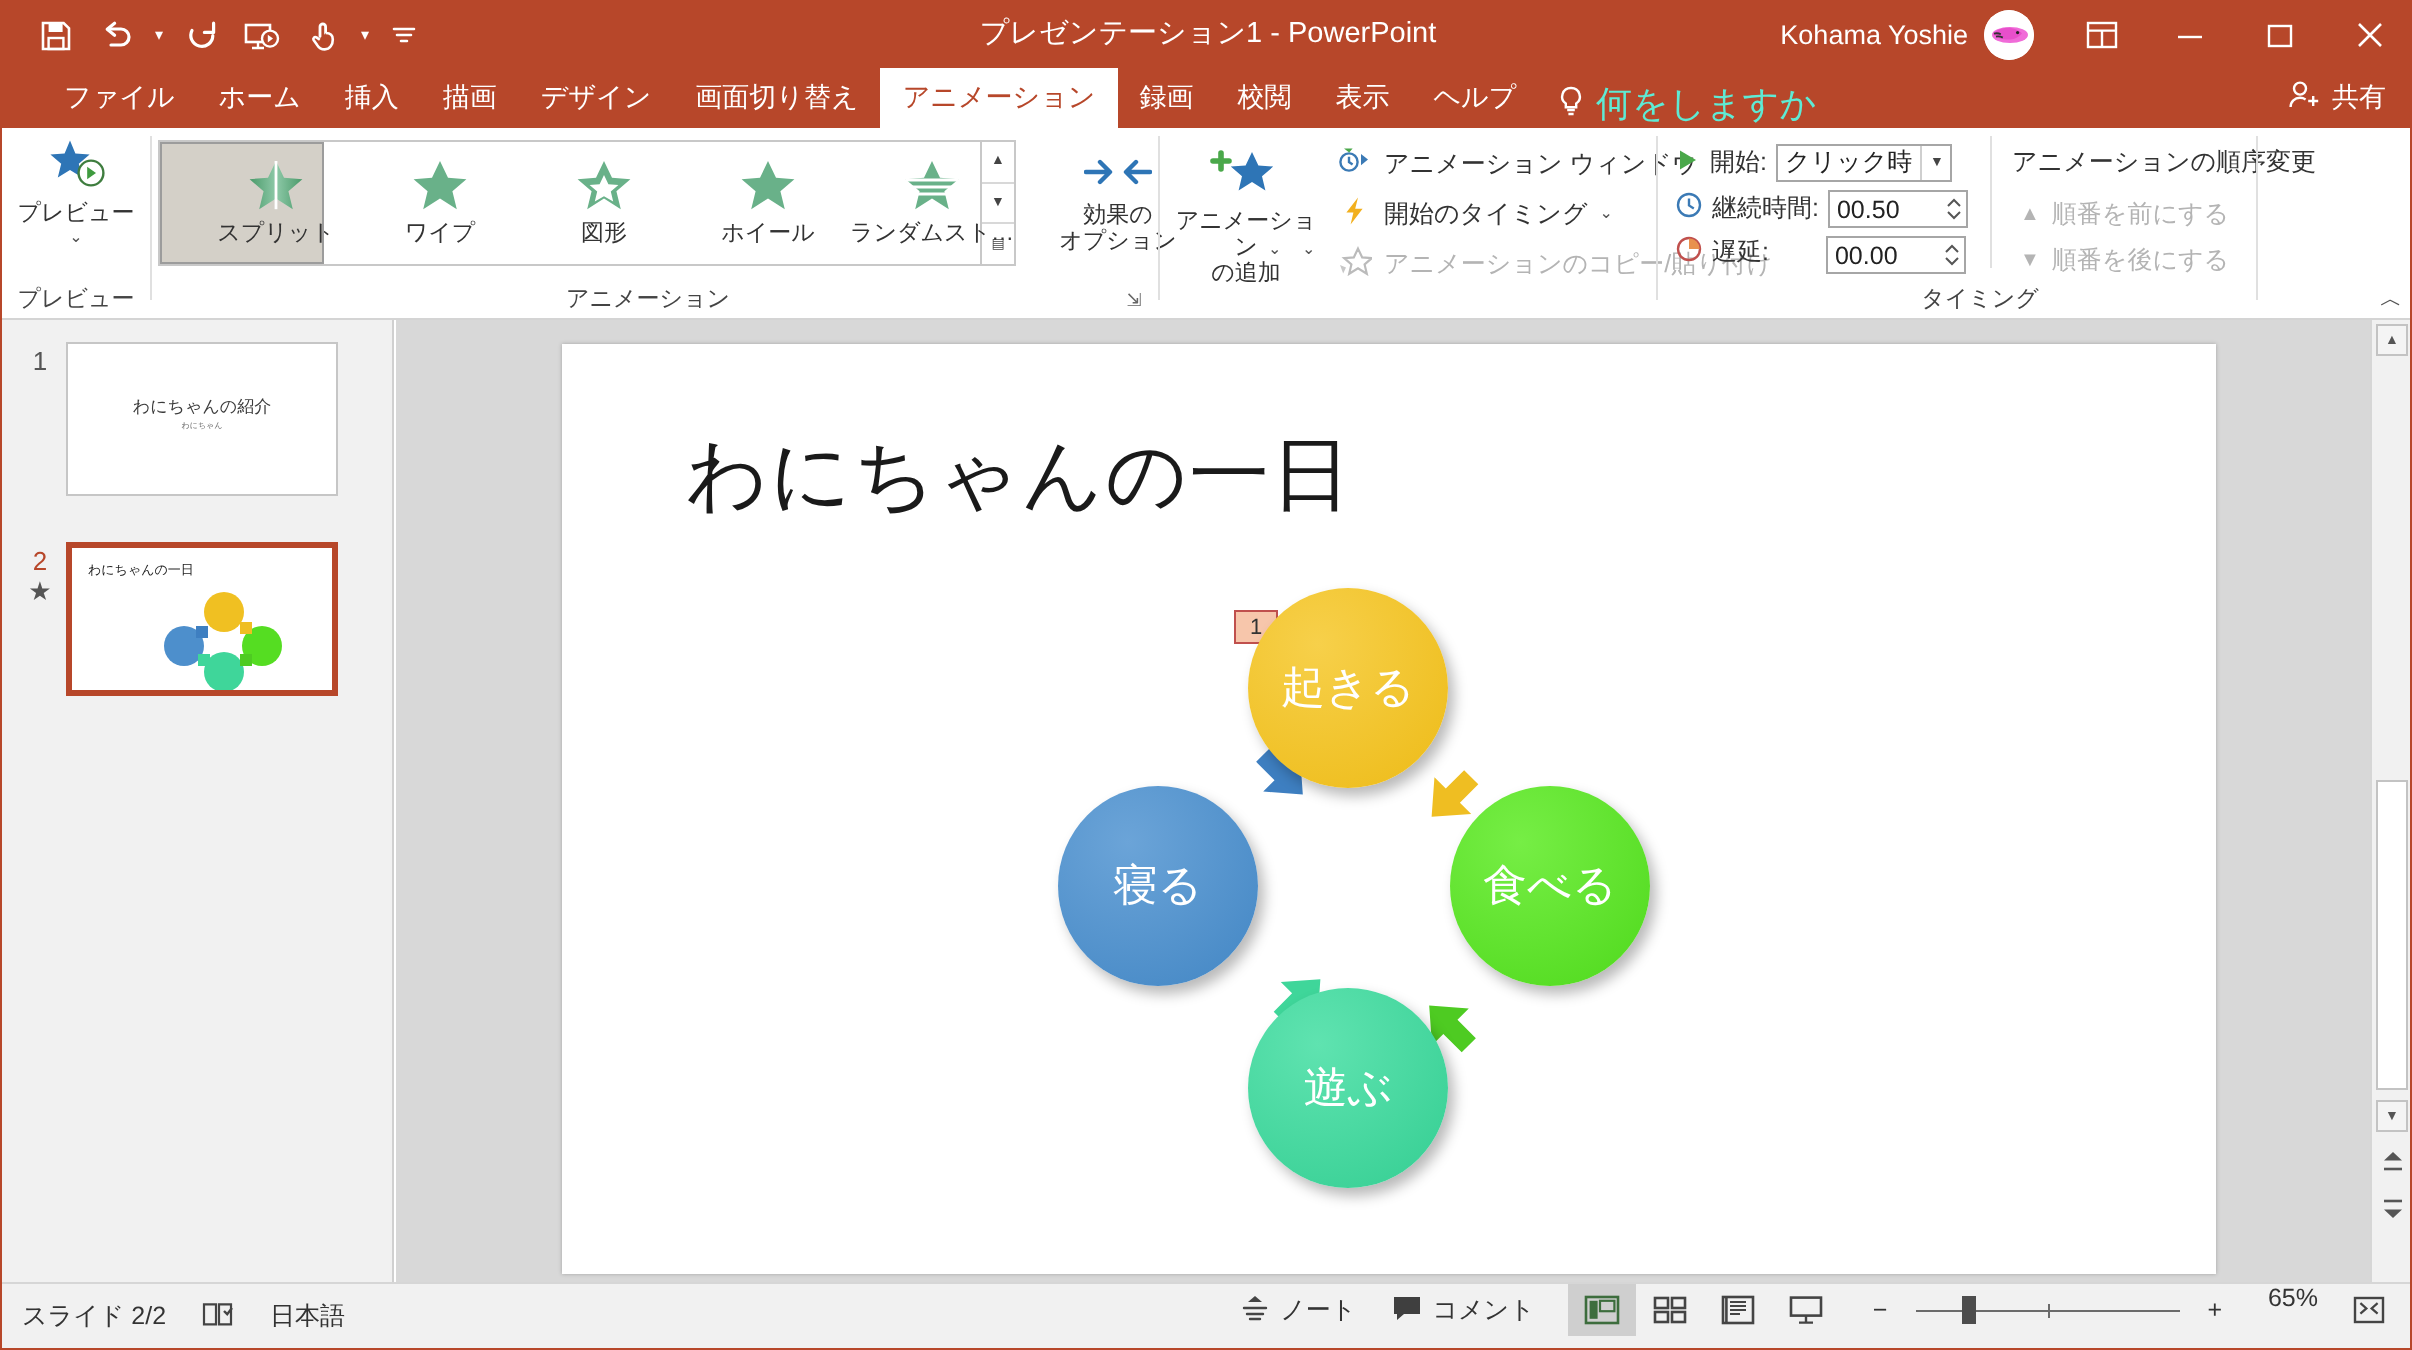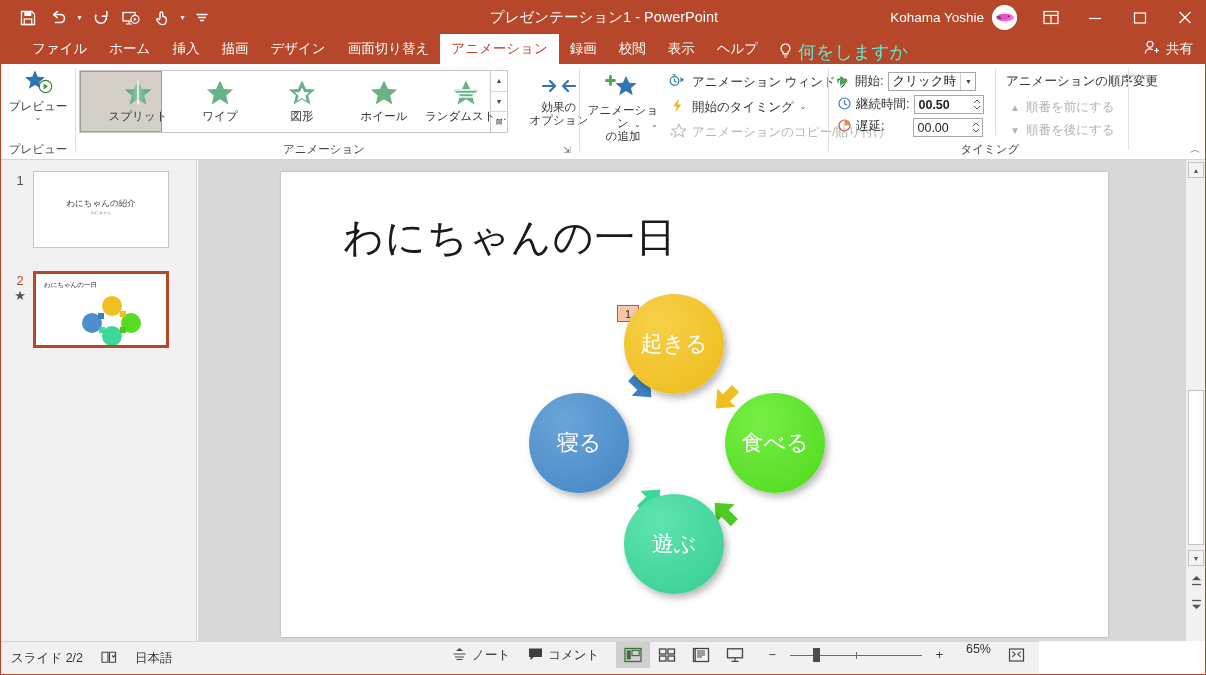--- a/index.html
+++ b/index.html
@@ -125,21 +125,21 @@
             background:#f1f1f1; border-left:1px solid #d6d6d6; }
   .vs-btn{ position:absolute; left:2px; width:16px; height:16px; border:1px solid #c3c3c3;
            background:#f4f4f4; display:flex; align-items:center; justify-content:center;
            font-size:7px; color:#555; }
   .vs-thumb{ position:absolute; left:2px; width:16px; background:#fff;
              border:1px solid #c3c3c3; }
   .vs-plain{ position:absolute; left:2px; width:16px; height:16px; display:flex;
              align-items:center; justify-content:center; font-size:8px; color:#555; }
 
   
-  .status{ position:absolute; left:0; bottom:0; width:1038px; height:33px;
+  .status{ position:absolute; left:0; bottom:0; width:1206px; height:33px;
            background:#f1f1f1; border-top:1px solid #d6d6d6; font-size:12.5px; color:#333; }
   .st-left{ position:absolute; left:10px; top:0; height:32px; display:flex;
             align-items:center; gap:18px; }
   .st-right{ position:absolute; right:6px; top:0; height:32px; display:flex;
              align-items:flex-start; gap:0px; }
   .st-item{ display:flex; align-items:center; gap:5px; padding:0 9px; height:26px; }
   .viewbtn{ width:34px; height:26px; display:flex; align-items:center; justify-content:center; }
   .viewbtn.sel{ background:#cfcfcf; }
   .zoomslider{ position:relative; width:148px; height:26px; display:flex; align-items:center; }
   .zline{ position:absolute; left:8px; right:8px; height:1px; background:#6b6b6b; }
@@ -414,21 +414,21 @@
       </div>
 
       <div style="position:absolute; left:8px; top:31px; display:flex; align-items:center; gap:5px;justify-content:center;">
         <span>
           <svg width="13" height="13" viewBox="0 0 13 13">
               <circle cx="6.5" cy="6.5" r="5.5" fill="none" stroke="#3B7AB5" stroke-width="1.2"></circle>
               <path d="M6.5 3.3v3.4l2.4 1.5" stroke="#3B7AB5" stroke-width="1.2" fill="none"></path>
             </svg>
         </span>
         <span class="fieldlbl">継続時間:</span>
-        <div class="txtbox" style="width:70px;font-weight:bold;">
+        <div class="txtbox" style="width:70px;">
           <span>00.50</span>
           <span class="spin">
             <svg width="8" height="13" viewBox="0 0 8 13">
                 <path d="M1 5L4 2l3 3" fill="none" stroke="#555" stroke-width="1"></path>
                 <path d="M1 8l3 3 3-3" fill="none" stroke="#555" stroke-width="1"></path>
               </svg>
           </span>
         </div>
       </div>
 

